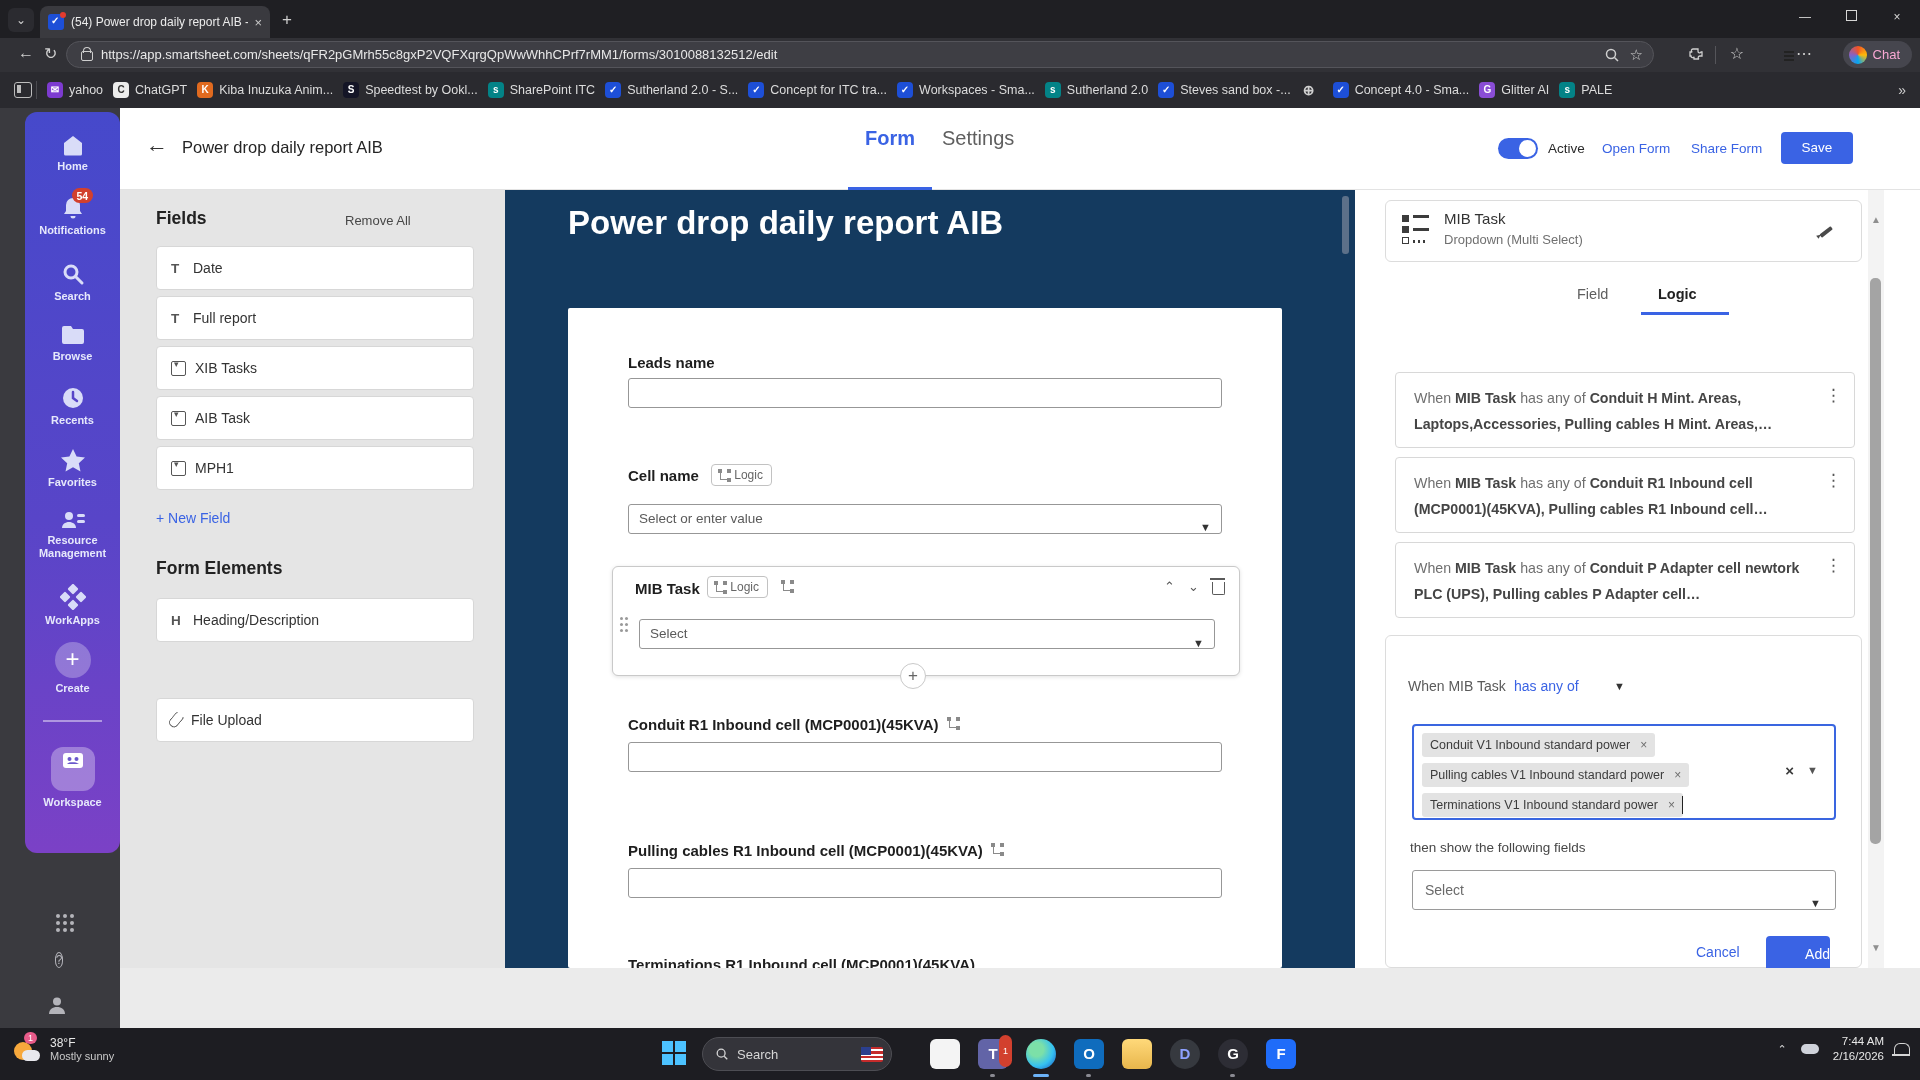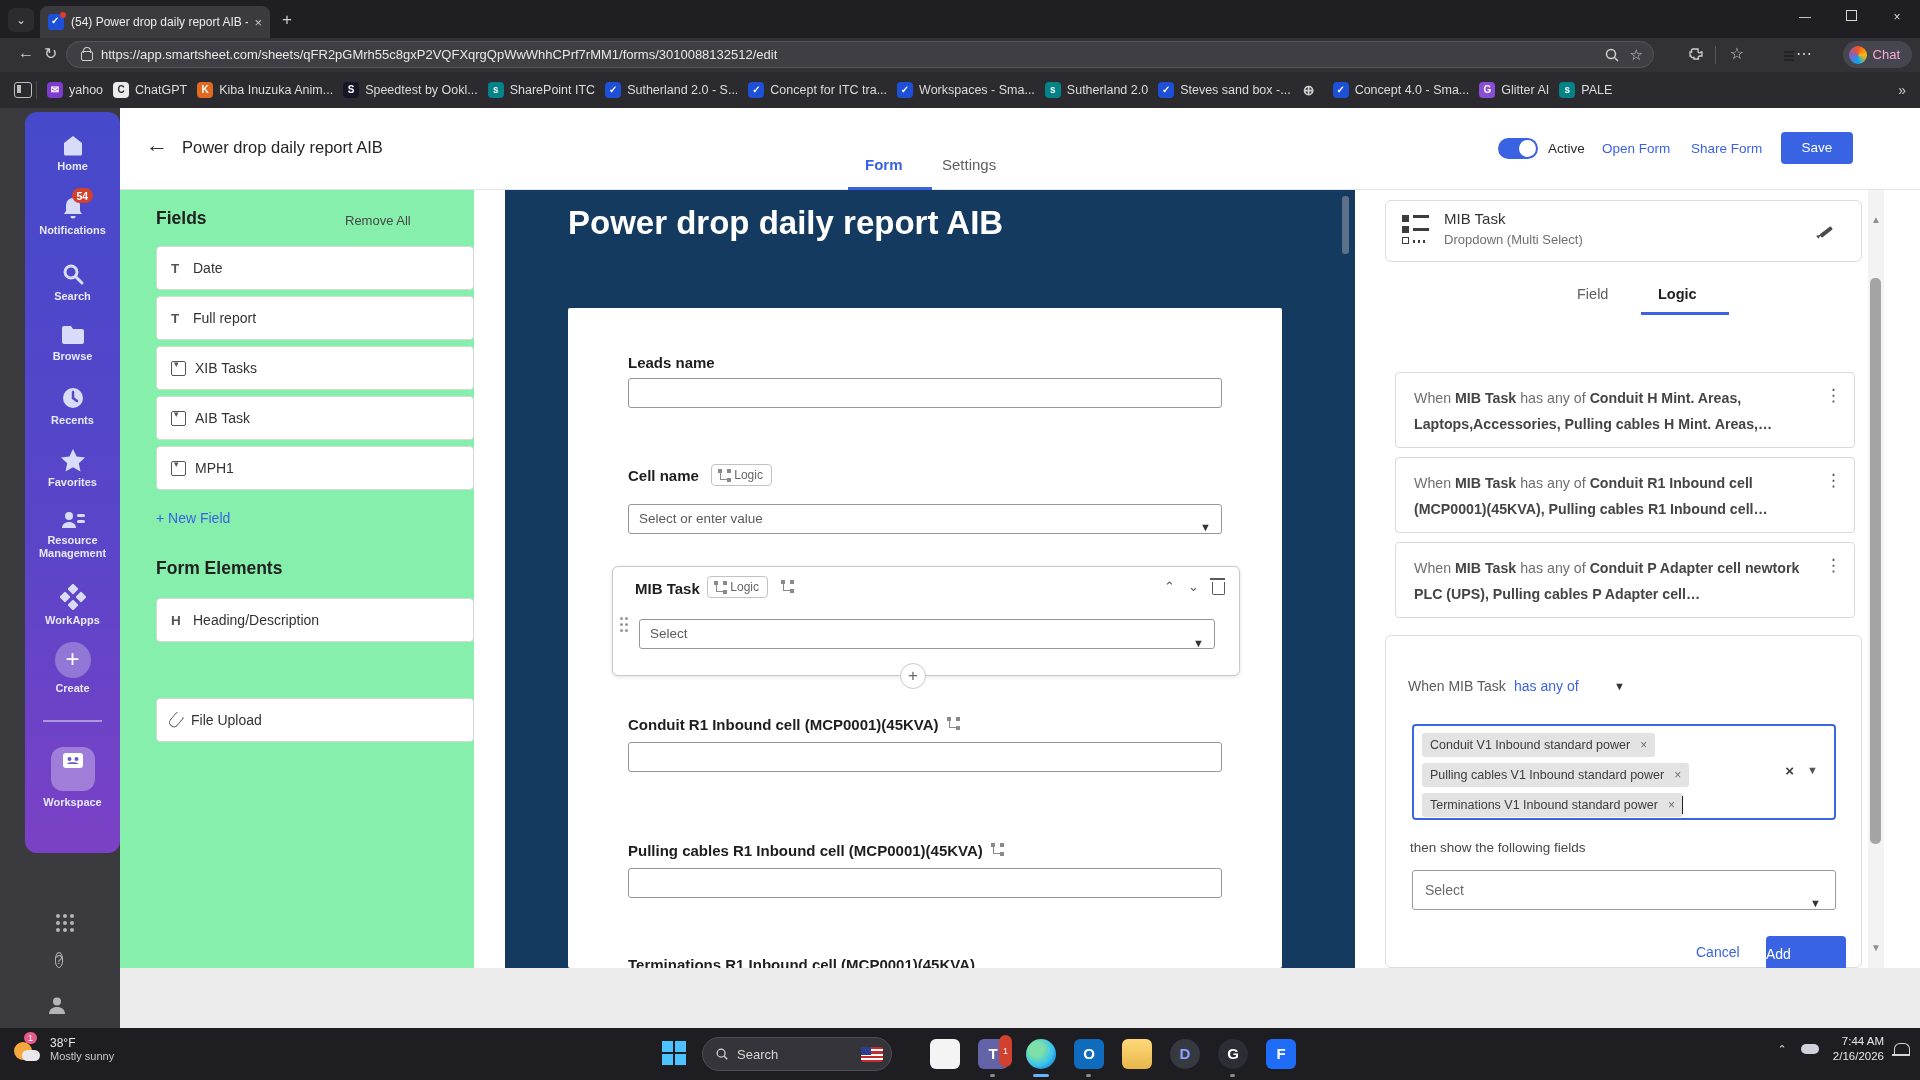--- a/index.html
+++ b/index.html
@@ -54,34 +54,34 @@
   .nav-ic{display:inline-block;}
   .badge{position:absolute;left:52px;top:-8px;background:#d2402e;color:#fff;font-size:10.5px;font-weight:bold;border-radius:9px;padding:1.5px 5px;}
   .create-circle{width:36px;height:36px;border-radius:50%;background:rgba(255,255,255,.28);color:#fff;font-size:24px;line-height:34px;margin:0 auto;}
   .nav-div{position:absolute;left:18px;width:59px;height:2px;background:rgba(255,255,255,.45);}
   .ws-box{width:44px;height:44px;border-radius:12px;background:rgba(255,255,255,.32);margin:0 auto;position:relative;}
   
   #main{position:absolute;left:120px;top:0;width:1800px;height:920px;background:#fff;}
   #app-header{position:absolute;left:0;top:0;width:1800px;height:82px;border-bottom:1px solid #e3e3e3;box-sizing:border-box;}
   #back-arrow{position:absolute;left:26px;top:24px;font-size:22px;color:#333;}
   #page-title{position:absolute;left:62px;top:30px;font-size:16.5px;color:#252525;}
-  .htab{position:absolute;top:48px;font-size:15px;color:#5f5f5f;}
+  .htab{position:absolute;top:19px;font-size:20px;color:#5f5f5f;}
   #tab-form{left:745px;color:#3a63e4;font-weight:bold;}
   #tab-settings{left:822px;}
   #form-underline{position:absolute;left:728px;top:79px;width:84px;height:3px;background:#3a63e4;}
   #toggle{position:absolute;left:1378px;top:30px;width:40px;height:21px;border-radius:11px;background:#3a63e4;}
   #toggle .knob{position:absolute;right:2px;top:2px;width:17px;height:17px;border-radius:50%;background:#fff;}
   #active-label{position:absolute;left:1428px;top:33px;font-size:13.5px;color:#2b2b2b;}
   .hlink{position:absolute;top:33px;font-size:13.5px;color:#3a63e4;}
   #open-form{left:1482px;} #share-form{left:1571px;}
   #save-btn{position:absolute;left:1661px;top:24px;width:72px;height:32px;background:#3a63e4;color:#fff;font-size:13.5px;text-align:center;line-height:32px;border-radius:4px;}
   #content{position:absolute;left:0;top:82px;width:1800px;height:778px;}
   #grey-strip{position:absolute;left:0;top:860px;width:1800px;height:60px;background:#ebebeb;}
   
-  #fields-panel{position:absolute;left:0;top:0;width:354px;height:778px;background:#86efac;}
+  #fields-panel{position:absolute;left:0;top:0;width:385px;height:778px;background:#e5e5e5;}
   #fields-title{position:absolute;left:36px;top:18px;font-size:17.5px;font-weight:bold;color:#222;}
   #remove-all{position:absolute;left:225px;top:23px;font-size:13px;color:#474747;}
   #add-all{position:absolute;left:311px;top:23px;font-size:13px;color:#474747;margin-top:35px;}
   .fcard{position:absolute;left:36px;width:318px;height:44px;border:1px solid #d7d7d7;border-radius:4px;box-sizing:border-box;background:#fff;display:flex;align-items:center;padding-left:14px;font-size:14px;color:#333;}
   .ficon{width:22px;font-weight:bold;color:#555;font-size:13.5px;}
   .dd-ic{width:13px;height:13px;border:1.5px solid #555;border-radius:2px;position:relative;margin-right:9px;}
   .dd-ic::after{content:"▾";position:absolute;left:2px;top:-3px;font-size:9px;color:#555;}
   .bar-ic{width:14px;height:2px;background:#555;position:relative;margin-right:9px;}
   .bar-ic::after{content:"";position:absolute;left:0;top:4px;width:14px;height:2px;background:#555;}
   .clip-ic{width:8px;height:14px;border:1.5px solid #555;border-radius:4px 4px 5px 5px;border-top-color:transparent;margin-right:10px;transform:rotate(40deg);}
@@ -138,21 +138,21 @@
   #ed-op-caret{position:absolute;left:228px;top:44px;font-size:11px;color:#333;}
   #chipbox{position:absolute;left:26px;top:88px;width:424px;height:96px;border:2px solid #3a66e0;border-radius:4px;box-sizing:border-box;background:#fff;}
   .chip{position:absolute;left:8px;height:24px;background:#e3e3e3;border-radius:3px;font-size:12.5px;color:#3c3c3c;line-height:24px;padding:0 8px;white-space:nowrap;}
   .chip .chip-x{margin-left:10px;color:#6e6e6e;font-size:12px;}
   #chip-cursor{position:absolute;left:268px;top:70px;width:1px;height:18px;background:#222;}
   #chip-clear{position:absolute;right:40px;top:36px;font-size:15px;font-weight:bold;color:#3c3c3c;}
   #chip-caret{position:absolute;right:16px;top:38px;font-size:11px;color:#555;}
   #then-label{position:absolute;left:24px;top:204px;font-size:13.5px;color:#474747;}
   #ed-select{position:absolute;left:26px;top:234px;width:424px;height:40px;border:1px solid #9a9a9a;border-radius:3px;box-sizing:border-box;font-size:14px;color:#6a6a6a;line-height:38px;padding-left:12px;}
   #ed-cancel{position:absolute;left:310px;top:308px;font-size:14px;color:#3a63e4;}
-  #ed-add{position:absolute;left:380px;top:300px;width:80px;height:36px;background:#3a63e4;border-radius:4px;color:#fff;font-size:14px;text-align:left;line-height:36px;}
+  #ed-add{position:absolute;left:380px;top:300px;width:64px;height:36px;background:#3a63e4;border-radius:4px;color:#fff;font-size:14px;text-align:right;line-height:36px;}
   #rp-scroll-track{position:absolute;left:513px;top:0;width:16px;height:778px;background:#f3f3f3;}
   #rp-up{position:absolute;left:516px;top:24px;font-size:10px;color:#8f8f8f;}
   #rp-thumb{position:absolute;left:515px;top:88px;width:11px;height:566px;border-radius:5px;background:#a4a4a4;}
   #rp-down{position:absolute;left:516px;top:752px;font-size:10px;color:#8f8f8f;}
   
   #taskbar{position:absolute;top:1028px;left:0;width:1920px;height:52px;background:#1d1d22;color:#e8e8e8;}
   #weather{position:absolute;left:12px;top:6px;display:flex;align-items:center;}
   #weather .wicon{width:30px;height:30px;position:relative;margin-right:8px;}
   #weather .sun{position:absolute;left:2px;top:8px;width:18px;height:18px;border-radius:50%;background:#f7a83c;}
   #weather .cloud{position:absolute;left:10px;top:16px;width:18px;height:11px;border-radius:8px;background:#e8e8ee;}

